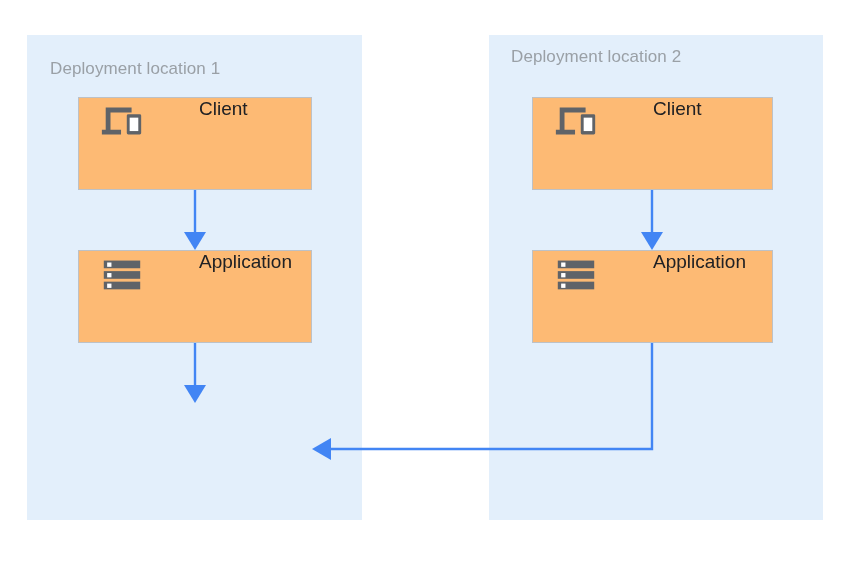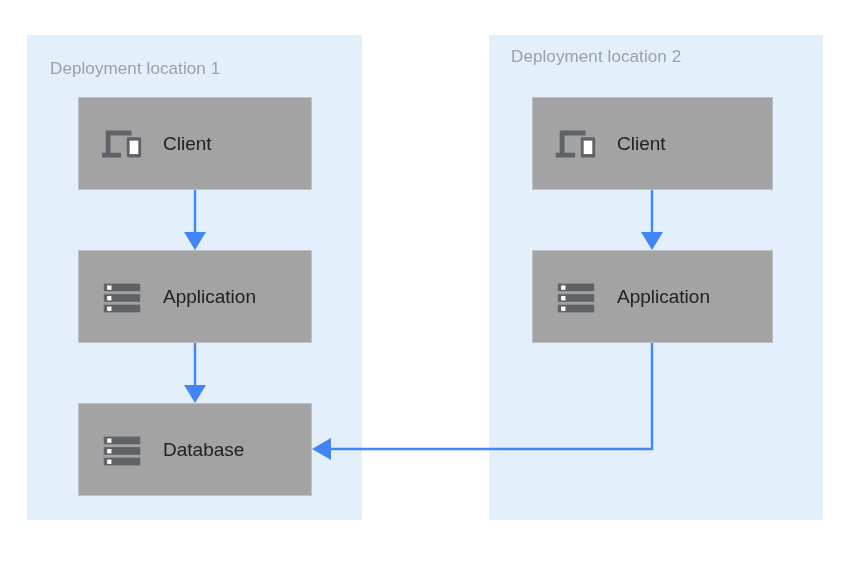--- a/index.html
+++ b/index.html
@@ -24,26 +24,27 @@
   }
   .zone-label {
     position: absolute;
     font-size: 17px;
     color: #9AA0A6;
     white-space: nowrap;
     letter-spacing: 0.1px;
   }
   .node {
     position: absolute;
-    background: #a3a3a3;
+    background: #fdba74;
     border: 1px solid #BDC1C6;
     box-sizing: border-box;
     display: flex;
-    align-items: center;
+    align-items: flex-start;
     justify-content: flex-start;
+    gap: 36px;
   }
   .node-icon {
     width: 46px;
     height: 46px;
     margin-left: 20px;
     flex: 0 0 auto;
     display: block;
   }
   .node-label {
     font-size: 19px;
@@ -116,31 +117,20 @@
       <rect x="5" y="10" width="38" height="8" fill="#5F6368"></rect>
       <rect x="8.5" y="12" width="4.5" height="4.5" fill="#ffffff"></rect>
       <rect x="5" y="21" width="38" height="8" fill="#5F6368"></rect>
       <rect x="8.5" y="23" width="4.5" height="4.5" fill="#ffffff"></rect>
       <rect x="5" y="32" width="38" height="8" fill="#5F6368"></rect>
       <rect x="8.5" y="34" width="4.5" height="4.5" fill="#ffffff"></rect>
     </svg>
     <span class="node-label">Application</span>
   </div>
 
-  <div class="node" style="left:78px; top:403px; width:234px; height:93px;">
-    <svg class="node-icon" viewBox="0 0 48 48" xmlns="http://www.w3.org/2000/svg">
-      <rect x="5" y="10" width="38" height="8" fill="#5F6368"></rect>
-      <rect x="8.5" y="12" width="4.5" height="4.5" fill="#ffffff"></rect>
-      <rect x="5" y="21" width="38" height="8" fill="#5F6368"></rect>
-      <rect x="8.5" y="23" width="4.5" height="4.5" fill="#ffffff"></rect>
-      <rect x="5" y="32" width="38" height="8" fill="#5F6368"></rect>
-      <rect x="8.5" y="34" width="4.5" height="4.5" fill="#ffffff"></rect>
-    </svg>
-    <span class="node-label">Database</span>
-  </div>
 
   <div class="node" style="left:532px; top:97px; width:241px; height:93px;">
     <svg class="node-icon" viewBox="0 0 48 48" xmlns="http://www.w3.org/2000/svg">
       <path d="M7 10 H34 V15 H12 V33 H23 V38 H3 V33 H7 Z" fill="#5F6368"></path>
       <rect x="29" y="17" width="15" height="21" rx="1.5" fill="#5F6368"></rect>
       <rect x="32" y="20.5" width="9" height="14" fill="#ffffff"></rect>
     </svg>
     <span class="node-label">Client</span>
   </div>
 

